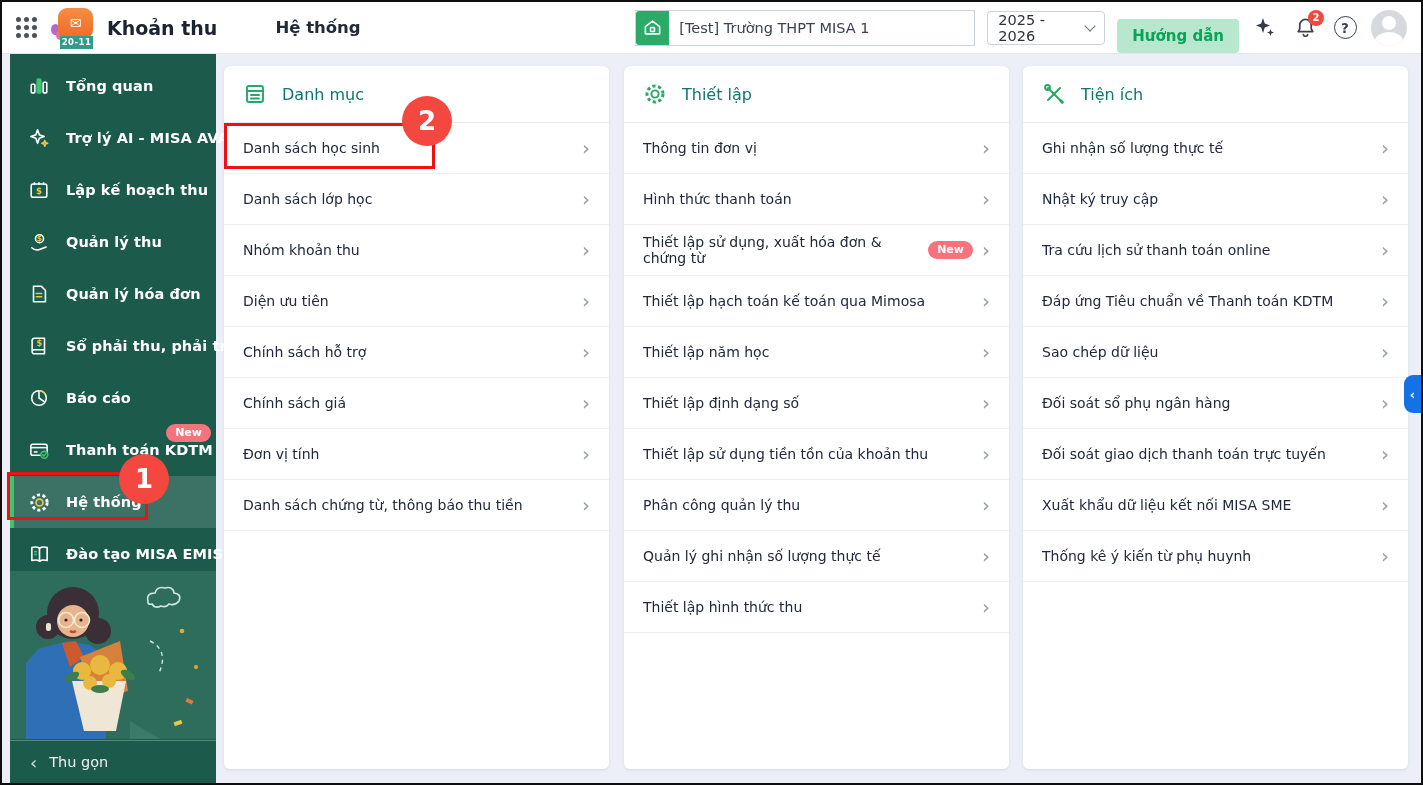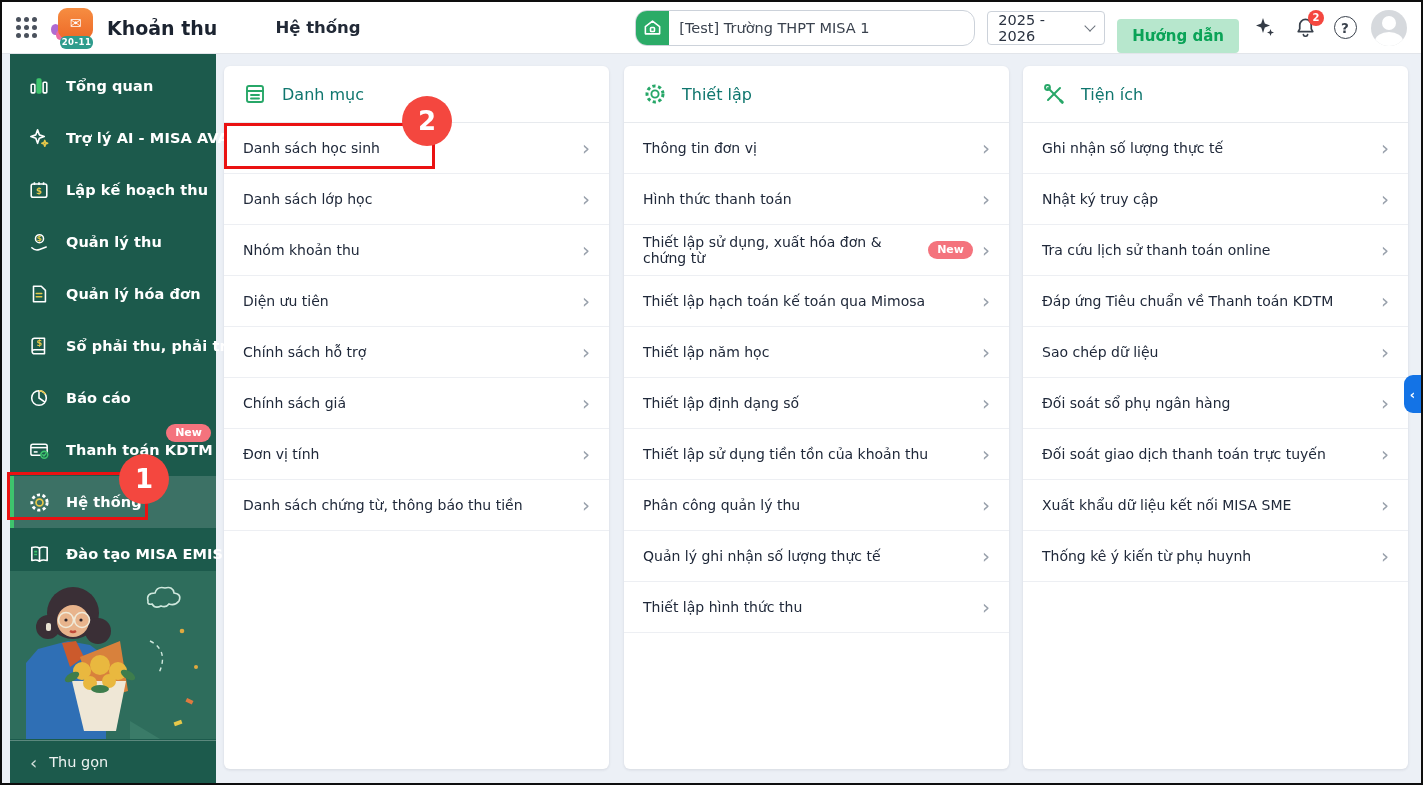--- a/index.html
+++ b/index.html
@@ -8,27 +8,27 @@
 
   
   .topbar{position:absolute;top:0;left:0;right:0;height:52px;background:#fff;border-bottom:1px solid #e2e5ea;
     display:flex;align-items:center;padding:0 14px;box-sizing:border-box;gap:10px;z-index:20;}
   .grid9{display:grid;grid-template-columns:repeat(3,5px);grid-gap:3px;margin-right:4px;cursor:pointer;}
   .grid9 i{width:5px;height:5px;border-radius:50%;background:#4a515c;}
   .logo{position:relative;width:46px;height:44px;flex:0 0 auto;}
   .logo-sq{position:absolute;left:7px;top:2px;width:35px;height:31px;background:linear-gradient(180deg,#f68d41,#ee6a28);
     border-radius:9px;display:flex;align-items:center;justify-content:center;color:#fff;font-size:14px;}
   .logo-ribbon{position:absolute;left:9px;bottom:1px;width:33px;height:13px;background:#2f9c8d;color:#fff;
-    font-size:8.5px;font-weight:700;border-radius:6px;display:flex;align-items:center;justify-content:center;letter-spacing:.5px;margin-top:35px;}
+    font-size:8.5px;font-weight:700;border-radius:0;display:flex;align-items:center;justify-content:center;letter-spacing:.5px;margin-top:35px;}
   .balloon1{position:absolute;left:0;top:18px;width:9px;height:11px;border-radius:50%;background:#b06ad1;}
   .balloon2{position:absolute;left:5px;top:24px;width:8px;height:10px;border-radius:50%;background:#ef6aa0;}
   .app-title{font-size:19px;font-weight:700;color:#1b2330;white-space:nowrap;}
   .breadcrumb{font-size:16.5px;font-weight:700;color:#222a37;margin-left:48px;white-space:nowrap;}
   .tb-right{margin-left:auto;display:flex;align-items:center;gap:12px;}
-  .input-school{display:flex;align-items:center;height:34px;width:338px;border:1px solid #ccd2da;border-radius:12px;background:#fff;overflow:hidden;cursor:pointer;}
+  .input-school{display:flex;align-items:center;height:34px;width:338px;border:1px solid #ccd2da;border-radius:0;background:#fff;overflow:hidden;cursor:pointer;}
   .home-ic{width:33px;height:34px;background:#2bab67;border-radius:3px 0 0 3px;display:flex;align-items:center;justify-content:center;flex:0 0 auto;}
   .school-text{padding:0 10px;font-size:14.5px;color:#3a424e;white-space:nowrap;}
   .year-select{display:flex;align-items:center;justify-content:space-between;height:34px;width:118px;border:1px solid #ccd2da;
     border-radius:4px;background:#fff;padding:0 10px;box-sizing:border-box;font-size:14.5px;color:#2a3240;cursor:pointer;}
   .caret{width:7px;height:7px;border-right:1.8px solid #6b727c;border-bottom:1.8px solid #6b727c;transform:rotate(45deg);margin-top:-3px;}
   .guide-btn{height:34px;padding:0 15px;background:#b7e7cd;color:#0aa357;font-weight:700;font-size:15px;border:none;border-radius:4px;
     font-family:inherit;cursor:pointer;margin-top:16px;}
   .icon-btn{position:relative;width:28px;height:28px;display:flex;align-items:center;justify-content:center;cursor:pointer;}
   .bell-badge{position:absolute;top:-4px;right:-5px;min-width:16px;height:16px;border-radius:8px;background:#f4473f;color:#fff;
     font-size:10px;font-weight:700;display:flex;align-items:center;justify-content:center;padding:0 3px;box-sizing:border-box;}

